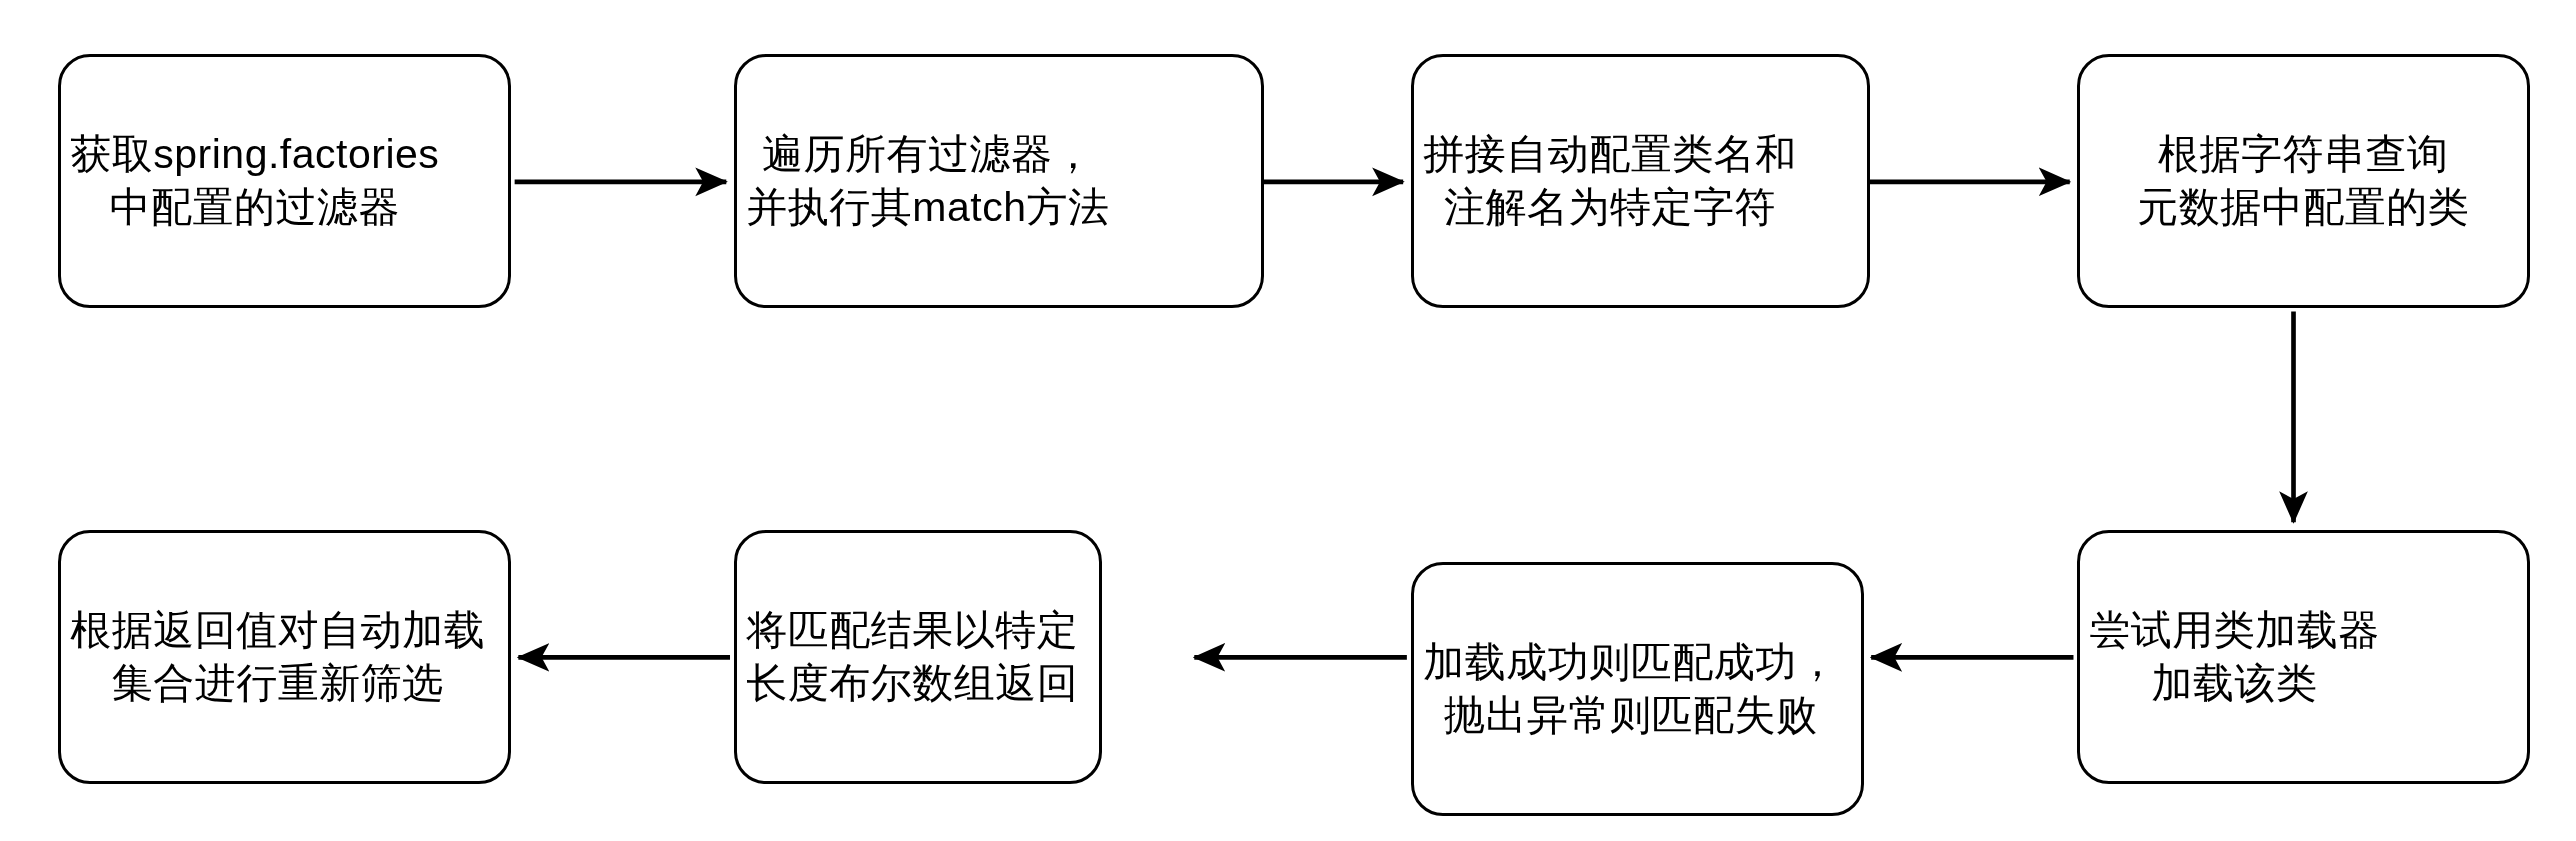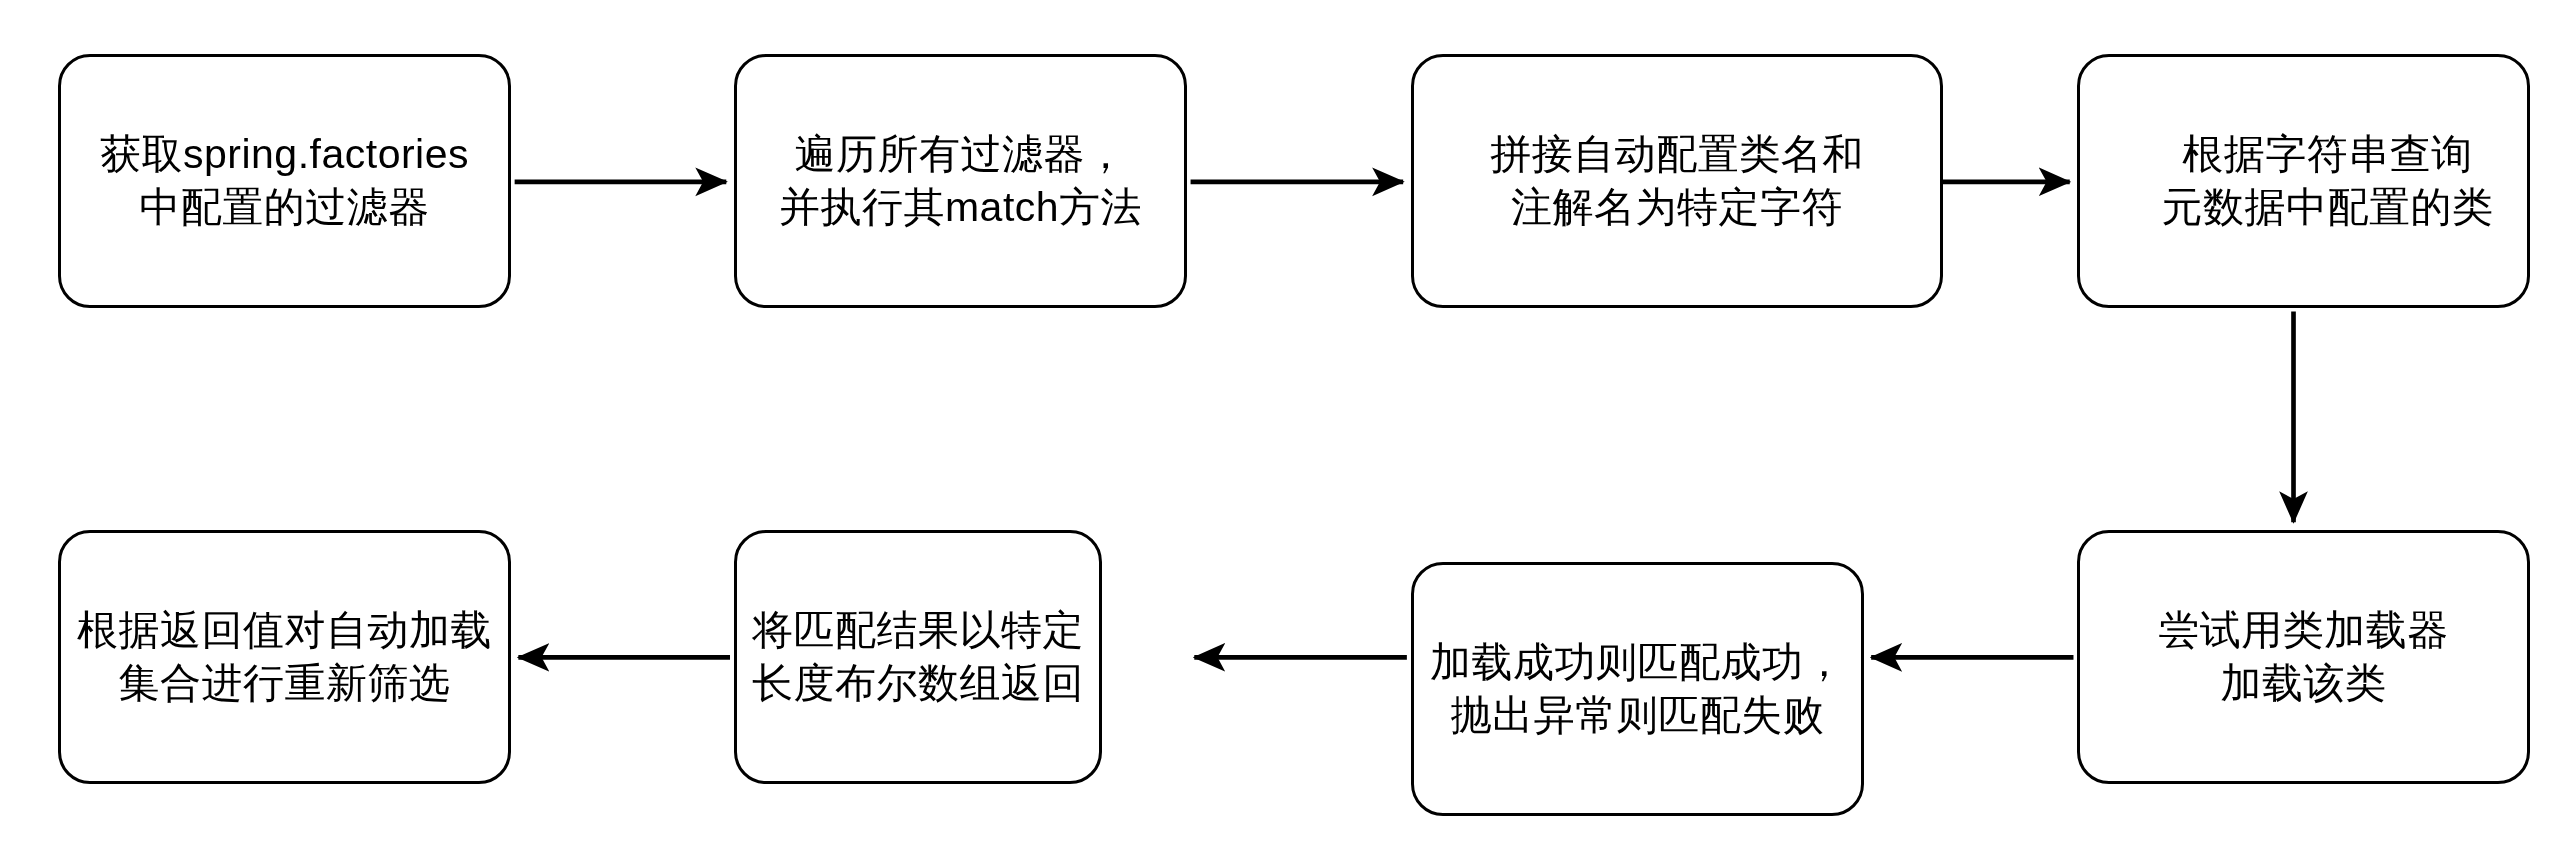--- a/index.html
+++ b/index.html
@@ -26,37 +26,37 @@
     height: 842px;
   }
   .node-box {
     position: absolute;
     box-sizing: border-box;
     background: #ffffff;
     border: 3.7px solid #000000;
     border-radius: 32px;
     display: flex;
     align-items: center;
-    justify-content: center;
+    justify-content: flex-start;
     text-align: center;
     z-index: 2;
   }
   .node-label {
     font-size: 41px;
     line-height: 1.30;
     color: #000000;
     white-space: pre-line;
     letter-spacing: 0.5px;
     padding: 0 9.3px;
     font-weight: 400;
   }
   
   #node-1 { left: 58px;   top: 54px;  width: 453px; height: 254px; }
-  #node-2 { left: 734px;  top: 54px;  width: 453px; height: 254px; }
-  #node-3 { left: 1411px; top: 54px;  width: 532px; height: 254px; }
+  #node-2 { left: 734px;  top: 54px;  width: 530px; height: 254px; }
+  #node-3 { left: 1411px; top: 54px;  width: 459px; height: 254px; }
   #node-4 { left: 2077px; top: 54px;  width: 453px; height: 254px; padding-left: 48px; }
   
   #node-5 { left: 2077px; top: 530px; width: 453px; height: 254px; }
   #node-6 { left: 1411px; top: 562px; width: 453px; height: 254px; }
   #node-7 { left: 734px;  top: 530px; width: 368px; height: 254px; }
   #node-8 { left: 58px;   top: 530px; width: 453px; height: 254px; }
 </style>
 </head>
 <body>
 

